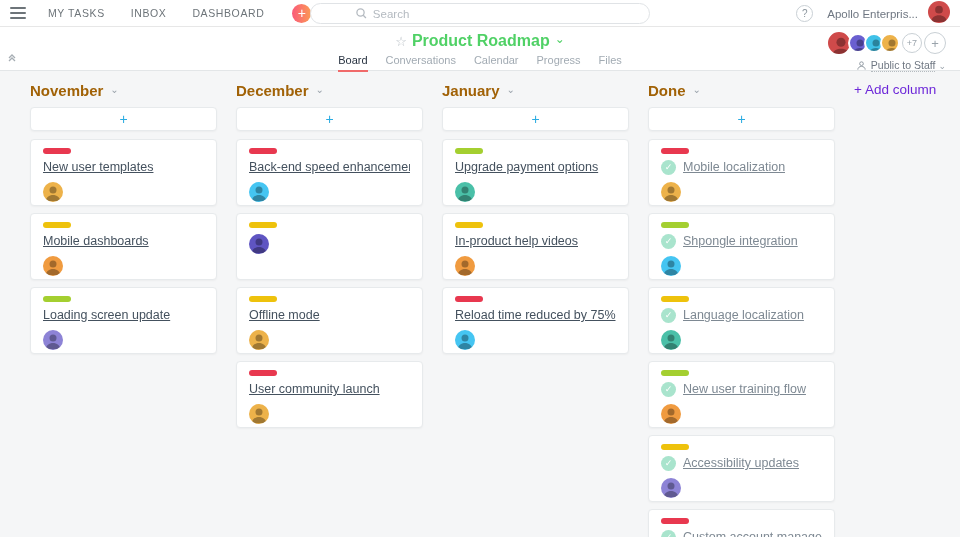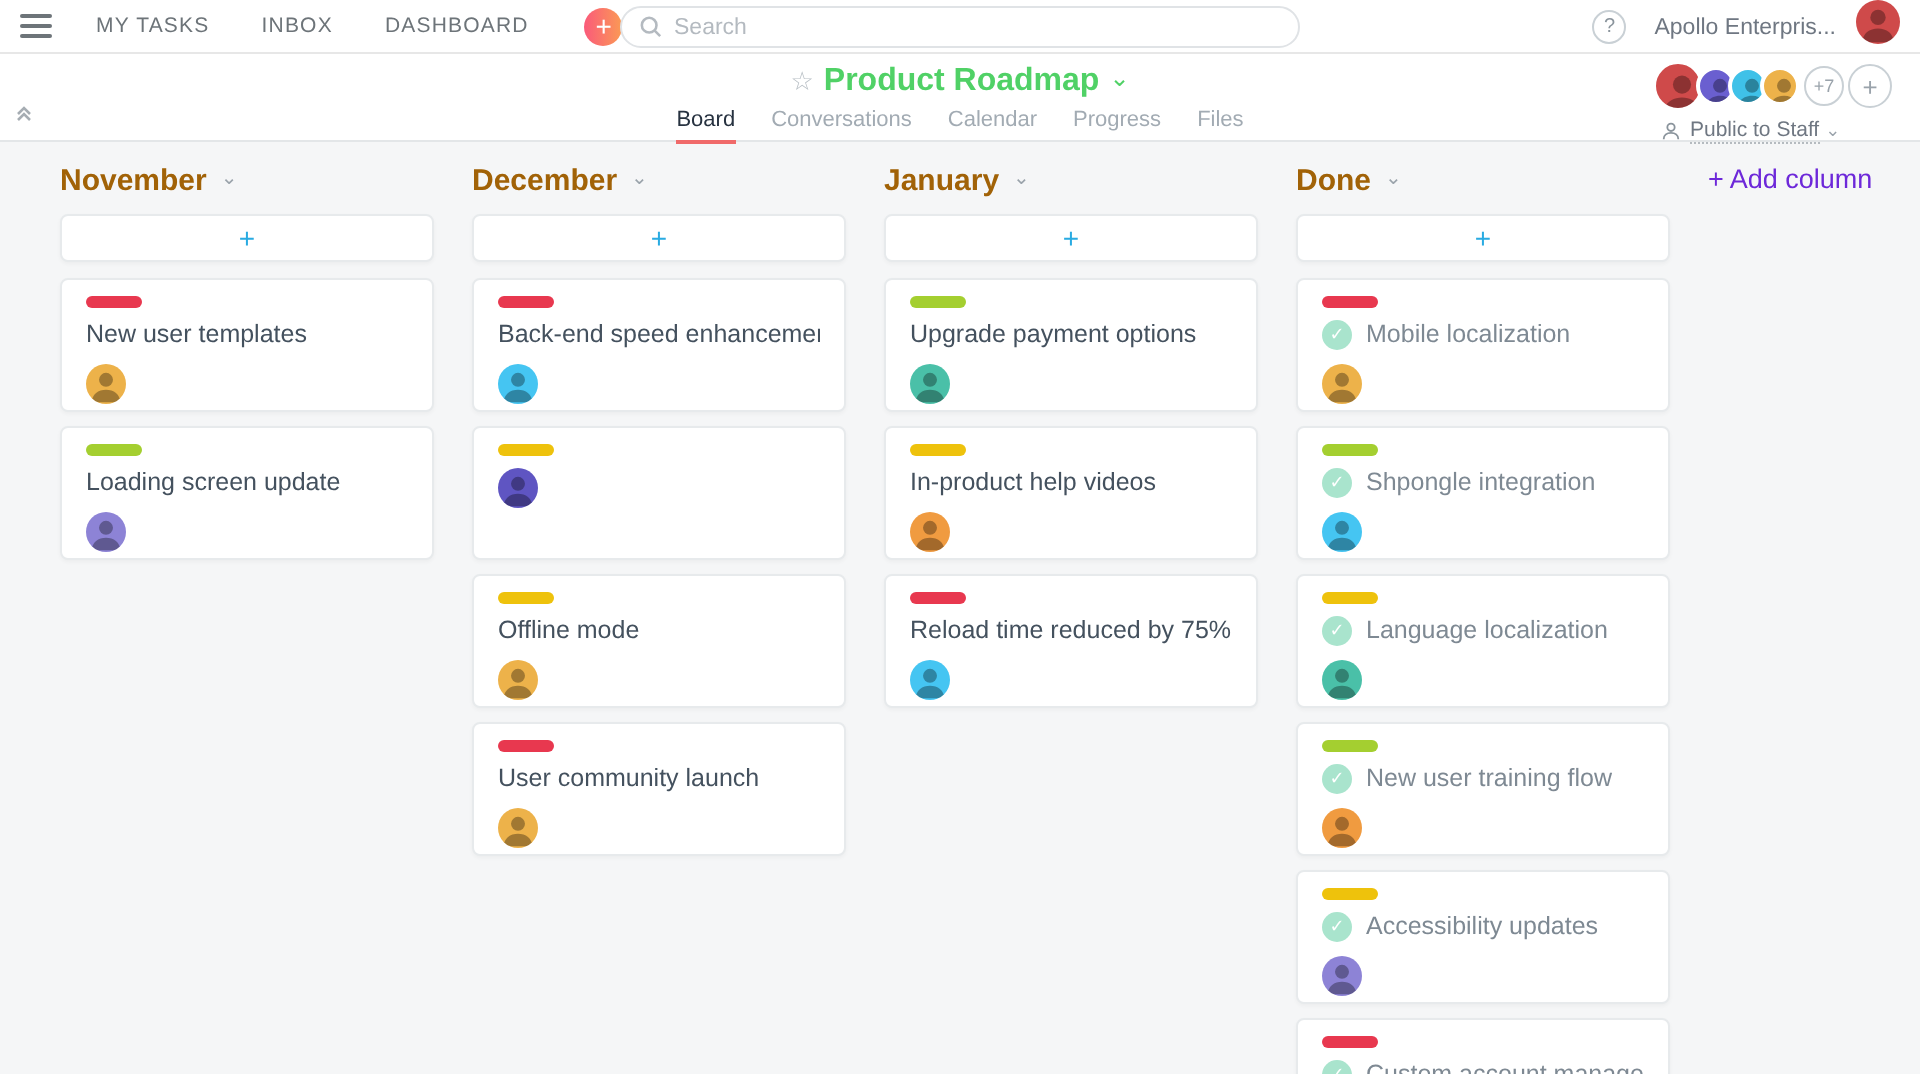--- a/index.html
+++ b/index.html
@@ -12,21 +12,21 @@
   .hamburger { width:16px; height:12px; margin-left:10px; display:flex; flex-direction:column;
     justify-content:space-between; cursor:pointer; }
   .hamburger span { display:block; height:2px; background:#6d7479; border-radius:1px; }
   .top-nav { display:flex; align-items:center; margin-left:22px; }
   .top-nav .nav-item { font-size:10.5px; letter-spacing:.6px; color:#6d7479; margin-right:26px;
     cursor:pointer; white-space:nowrap; }
   .quick-add { width:19px; height:19px; border-radius:50%; border:none; color:#fff; font-size:14px;
     line-height:17px; text-align:center; background:linear-gradient(90deg,#fa5a7a,#fb9a55);
     cursor:pointer; margin-left:2px; }
   .searchbox { position:absolute; left:310px; top:3px; width:340px; height:21px;
-    border:1px solid #e0e3e6; border-radius:12px; display:flex; align-items:center; background:#fff; }
+    border:1px solid #e0e3e6; border-radius:12px; display:flex; align-items:center; background:#fff;padding-left:36px; }
   .searchbox svg { margin:0 6px 0 9px; }
   .searchbox input { border:none; outline:none; font-size:11.5px; color:#555; width:280px;
     background:transparent; }
   .searchbox input::placeholder { color:#b4bac0; }
   .topbar-right { position:absolute; right:10px; top:0; height:27px; display:flex; align-items:center; }
   .help-circle { width:17px; height:17px; border:1px solid #c9d0d5; border-radius:50%;
     font-size:10px; color:#8a949c; text-align:center; line-height:15px; cursor:pointer; }
   .org-name { font-size:11.5px; color:#6f7782; margin:0 10px 0 14px; cursor:pointer; }
   .avatar { border-radius:50%; overflow:hidden; flex:0 0 auto; }
 
@@ -39,41 +39,41 @@
   .title-chevron { font-size:12px; color:#50d166; margin-left:5px; margin-top:-4px; cursor:pointer; }
   .tabs { display:flex; justify-content:center; margin-top:4px; }
   .tab { font-size:11px; color:#a2abb3; margin:0 9px; padding-bottom:4px; cursor:pointer; }
   .tab.active { color:#273240; border-bottom:2px solid #f06a6a; }
   .header-right { position:absolute; right:14px; top:3px; text-align:right; }
   .member-stack { display:flex; align-items:center; justify-content:flex-end; }
   .member-stack .avatar { border:2px solid #fff; margin-left:-4px; cursor:pointer; }
   .ring { border-radius:50%; border:1px solid #c9d0d5; color:#9aa3ab; background:#fff;
     display:flex; align-items:center; justify-content:center; margin-left:2px; cursor:pointer; }
   .share-row { margin-top:3px; font-size:10.5px; color:#6f7782; display:flex; align-items:center;
-    cursor:pointer; }
+    justify-content:flex-end; cursor:pointer; }
   .share-row svg { margin-right:4px; }
   .share-label { border-bottom:1px dotted #b5bbc0; }
   .share-chevron { color:#9aa3ab; margin-left:3px; font-size:9px; }
 
   
   .board { height:466px; background:#f5f6f7; padding:10px 0 0 30px; display:flex;
     align-items:flex-start; overflow:hidden; }
   .column { width:187px; margin-right:19px; flex:0 0 auto; }
   .col-header { display:flex; align-items:center; height:18px; margin-bottom:8px; cursor:pointer; }
   .col-name { font-size:15px; font-weight:bold; color:#a16207; }
   .col-chevron { font-size:10px; color:#9aa3ab; margin-left:7px; margin-top:-2px; }
   .add-card { height:24px; background:#fff; border:1px solid #e7eaec; border-radius:4px;
     box-shadow:0 1px 2px rgba(0,0,0,.04); color:#29abe2; font-size:14px; text-align:center;
     line-height:22px; cursor:pointer; margin-bottom:8px; }
   .card { height:67px; background:#fff; border:1px solid #e7eaec; border-radius:4px;
     box-shadow:0 1px 2px rgba(0,0,0,.04); padding:8px 12px; margin-bottom:7px; cursor:pointer;
     overflow:hidden; }
   .tag { width:28px; height:6px; border-radius:3px; margin-bottom:6px; }
   .card-title { font-size:12.5px; line-height:15px; color:#44515e; margin-bottom:7px;
-    white-space:nowrap; overflow:hidden; }
+    white-space:nowrap; overflow:hidden;text-decoration:underline; }
   .card.done .card-title { color:#7e8993; }
   .title-line { display:flex; align-items:center; margin-bottom:7px; }
   .title-line .card-title { margin-bottom:0; margin-left:7px; }
   .check { width:15px; height:15px; border-radius:50%; background:#a9e4cd; color:#fff;
     font-size:9px; line-height:15px; text-align:center; flex:0 0 auto; }
   .add-column { font-size:13.5px; color:#6d28d9; padding-top:1px; white-space:nowrap; cursor:pointer; }
 </style>
 </head>
 <body>
 
@@ -162,20 +162,24 @@
   <div class="column">
       <div class="col-header">
         <span class="col-name">November</span>
         <span class="col-chevron">⌄</span>
       </div>
       <div class="add-card">+</div>
       <div class="card"><div class="tag" style="background: rgb(232, 56, 79);"></div><div class="card-title">New user templates</div><span class="avatar" style="height: 20px; width: 20px; display: inline-block; background: rgb(237, 178, 74);"><svg viewBox="0 0 24 24" width="20" height="20">
             <circle cx="12" cy="9.5" r="4.2" fill="rgba(0,0,0,.32)"></circle>
             <path d="M3.5 23c0-4.8 3.9-7.5 8.5-7.5s8.5 2.7 8.5 7.5z" fill="rgba(0,0,0,.32)"></path>
           </svg></span></div>
+      <div class="card"><div class="tag" style="background: rgb(238, 194, 12);"></div><div class="card-title">Mobile dashboards</div><span class="avatar" style="height: 20px; width: 20px; display: inline-block; background: rgb(240, 155, 64);"><svg viewBox="0 0 24 24" width="20" height="20">
+            <circle cx="12" cy="9.5" r="4.2" fill="rgba(0,0,0,.32)"></circle>
+            <path d="M3.5 23c0-4.8 3.9-7.5 8.5-7.5s8.5 2.7 8.5 7.5z" fill="rgba(0,0,0,.32)"></path>
+          </svg></span></div>
       <div class="card"><div class="tag" style="background: rgb(164, 207, 48);"></div><div class="card-title">Loading screen update</div><span class="avatar" style="height: 20px; width: 20px; display: inline-block; background: rgb(141, 131, 214);"><svg viewBox="0 0 24 24" width="20" height="20">
             <circle cx="12" cy="9.5" r="4.2" fill="rgba(0,0,0,.32)"></circle>
             <path d="M3.5 23c0-4.8 3.9-7.5 8.5-7.5s8.5 2.7 8.5 7.5z" fill="rgba(0,0,0,.32)"></path>
           </svg></span></div>
     </div>
     <div class="column">
       <div class="col-header">
         <span class="col-name">December</span>
         <span class="col-chevron">⌄</span>
       </div>

